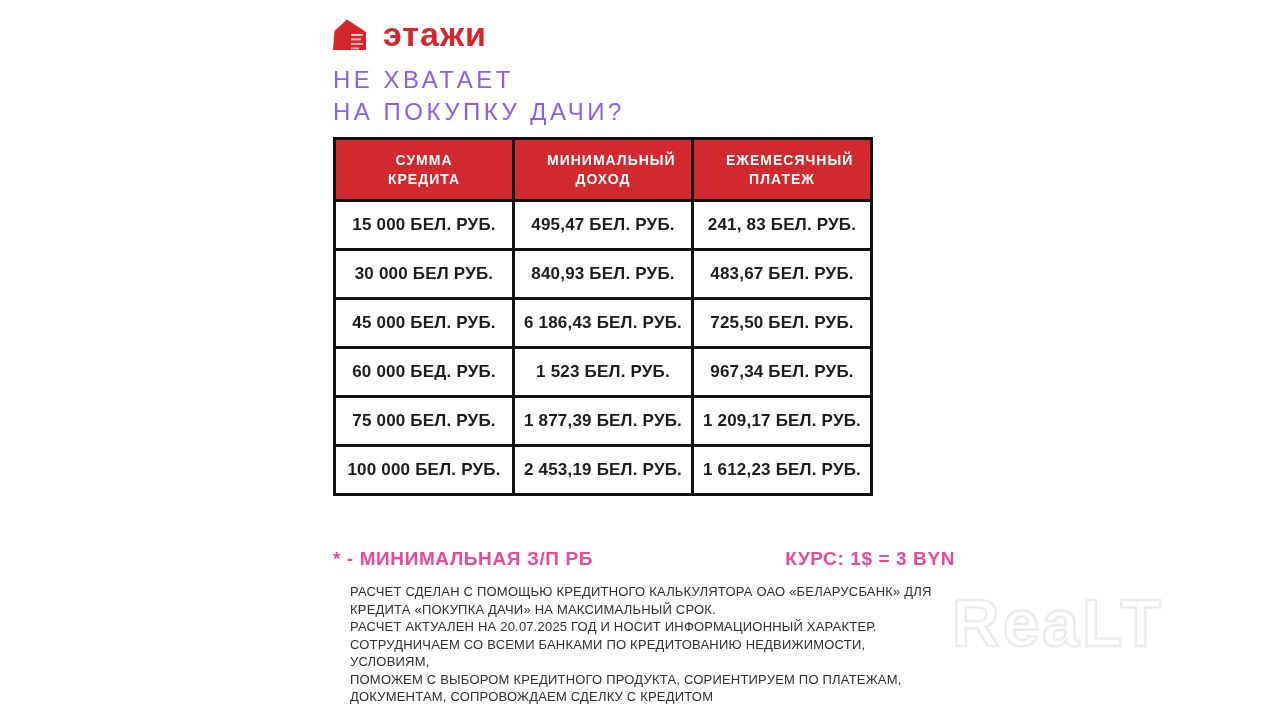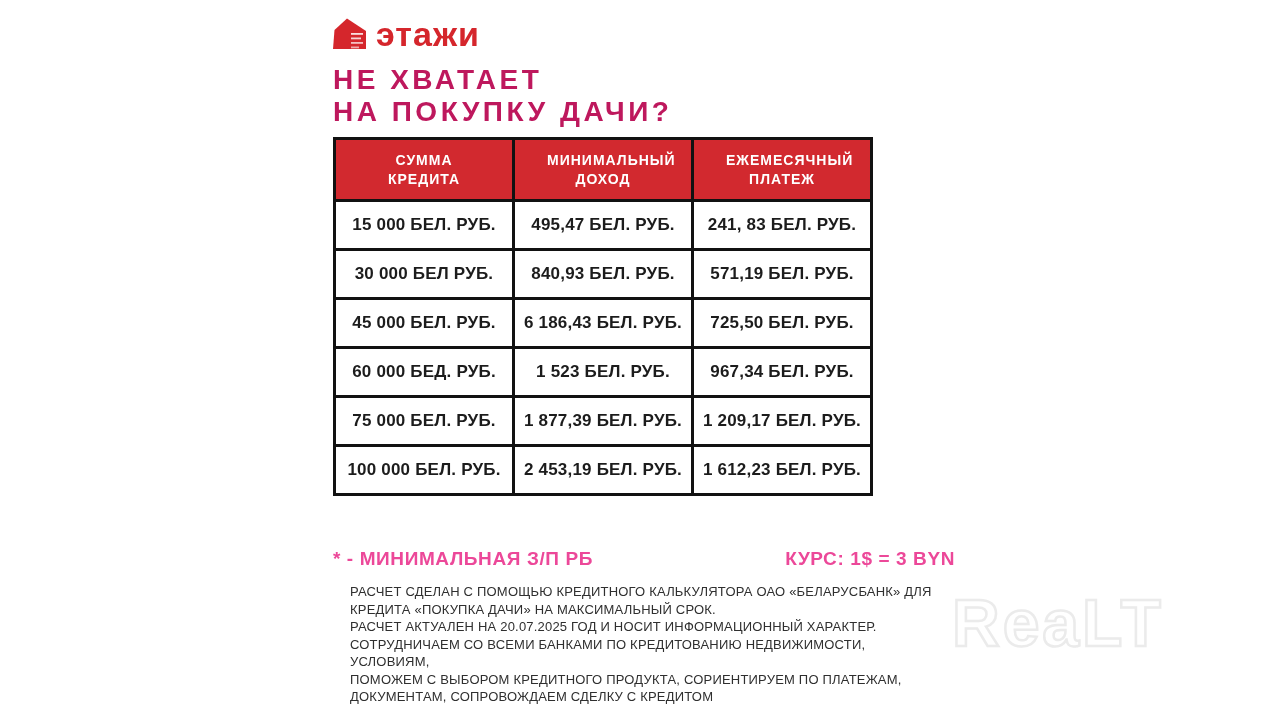--- a/index.html
+++ b/index.html
@@ -13,33 +13,33 @@
     background: #ffffff;
     font-family: "Liberation Sans", sans-serif;
     overflow: hidden;
     position: relative;
   }
   .canvas { position: absolute; inset: 0; }
 
   
   .logo-row {
     position: absolute; left: 332px; top: 17px;
-    display: flex; align-items: flex-start; gap: 9px;
+    display: flex; align-items: flex-end; gap: 16px;
   }
   .logo-text {
     color: var(--brand-red);
     font-size: 34px; font-weight: 800;
     letter-spacing: 1px; line-height: 1;
   }
 
   
   .heading {
     position: absolute; left: 333px; top: 64px;
-    color: #be185d;
-    font-size: 28px; font-weight: 700;
+    color: #8b5cf6;
+    font-size: 24px; font-weight: 400;
     letter-spacing: 3.5px;
     line-height: 32px;
     text-transform: uppercase;
   }
 
   
   .credit-table {
     position: absolute; left: 333px; top: 137px;
     width: 540px;
     border-collapse: collapse;
@@ -130,21 +130,21 @@
     </thead>
     <tbody>
         <tr>
           <td>15 000 БЕЛ. РУБ.</td>
           <td>495,47 БЕЛ. РУБ.</td>
           <td>241, 83 БЕЛ. РУБ.</td>
         </tr>
         <tr>
           <td>30 000 БЕЛ РУБ.</td>
           <td>840,93 БЕЛ. РУБ.</td>
-          <td>571,19 БЕЛ. РУБ.</td>
+          <td>483,67 БЕЛ. РУБ.</td>
         </tr>
         <tr>
           <td>45 000 БЕЛ. РУБ.</td>
           <td>6 186,43 БЕЛ. РУБ.</td>
           <td>725,50 БЕЛ. РУБ.</td>
         </tr>
         <tr>
           <td>60 000 БЕД. РУБ.</td>
           <td>1 523 БЕЛ. РУБ.</td>
           <td>967,34 БЕЛ. РУБ.</td>

